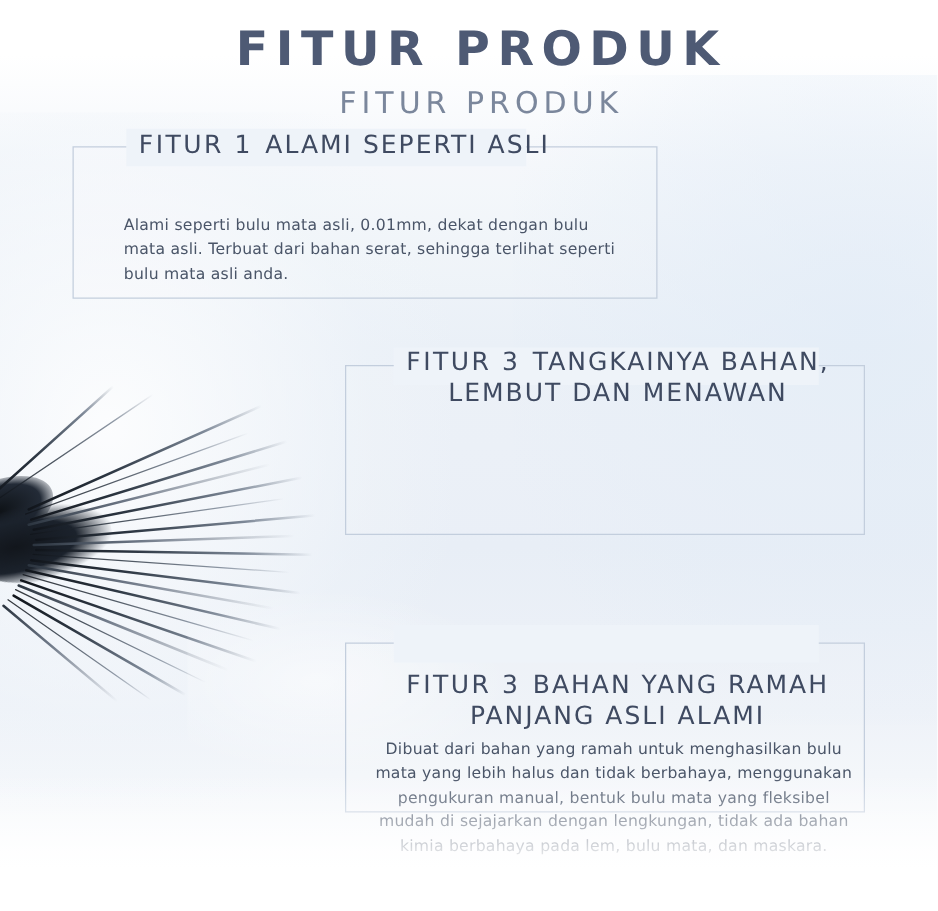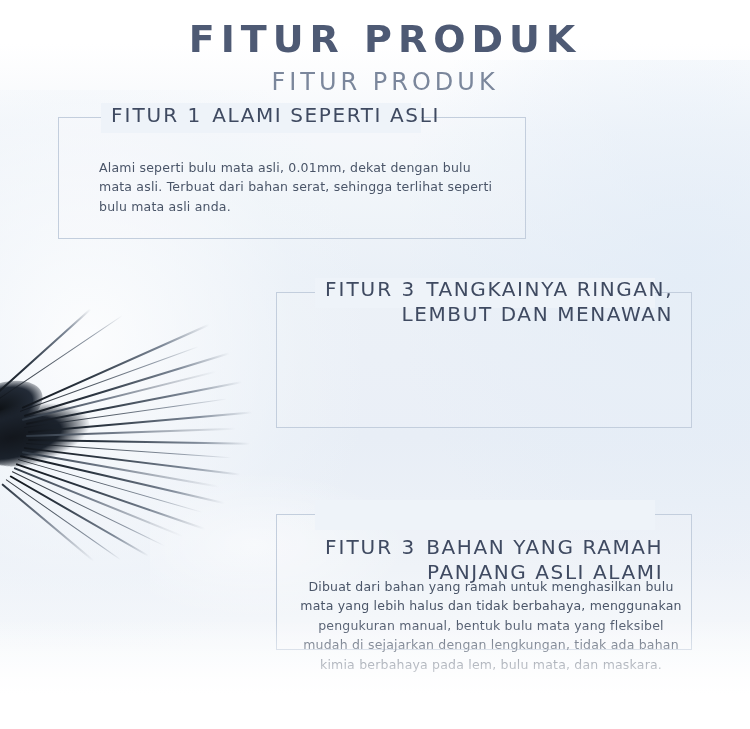--- a/index.html
+++ b/index.html
@@ -91,29 +91,30 @@
     color: #3f4a61;
     font-weight: 400;
     line-height: 1.25;
   }
   .feature-title .num {
     letter-spacing: 2px;
     margin-right: 10px;
   }
   .feature-title .line2 {
     display: block;
-    text-align: right;
+    text-align: center;
   }
   .feature-body {
     position: absolute;
     font-family: "DejaVu Sans", sans-serif;
     font-size: 12.5px;
     line-height: 1.55;
     color: #4a5568;
     letter-spacing: 0.2px;
+    margin-top: 12px;
   }
 
   
   #feature-1 {
     left: 58px; top: 117px;
     width: 468px; height: 122px;
   }
   #feature-1 .head { left: 42px; top: -15px; text-align: center; }
   #feature-1 .feature-body {
     left: 40px; top: 40px; width: 400px;
@@ -247,21 +248,21 @@
         <span class="num">FITUR 1</span><span>ALAMI SEPERTI ASLI</span>
       </div>
     </div>
     <div class="feature-body">Alami seperti bulu mata asli, 0.01mm, dekat dengan bulu mata asli. Terbuat dari bahan serat, sehingga terlihat seperti bulu mata asli anda.</div>
   </div>
 
   <div class="feature-box" id="feature-2">
     <div class="head-bg" style="left:38px; width:340px;"></div>
     <div class="head">
       <div class="feature-title">
-        <span class="num">FITUR 3</span><span>TANGKAINYA RINGAN,</span>
+        <span class="num">FITUR 3</span><span>TANGKAINYA BAHAN,</span>
         <span class="line2">LEMBUT DAN MENAWAN</span>
       </div>
     </div>
   </div>
 
   <div class="feature-box" id="feature-3">
     <div class="head-bg" style="left:38px; width:340px;"></div>
     <div class="head">
       <div class="feature-title">
         <span class="num">FITUR 3</span><span>BAHAN YANG RAMAH</span>

